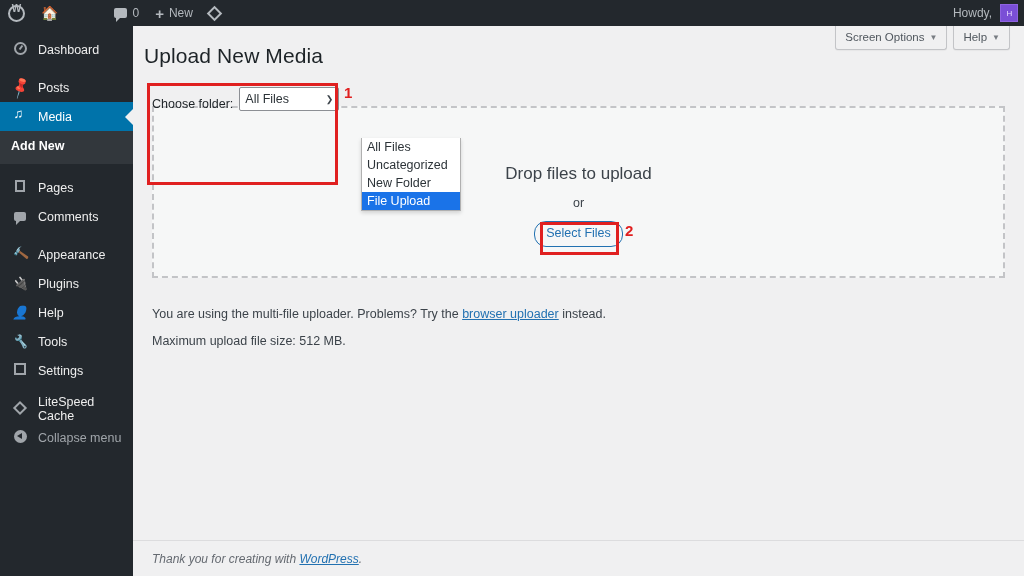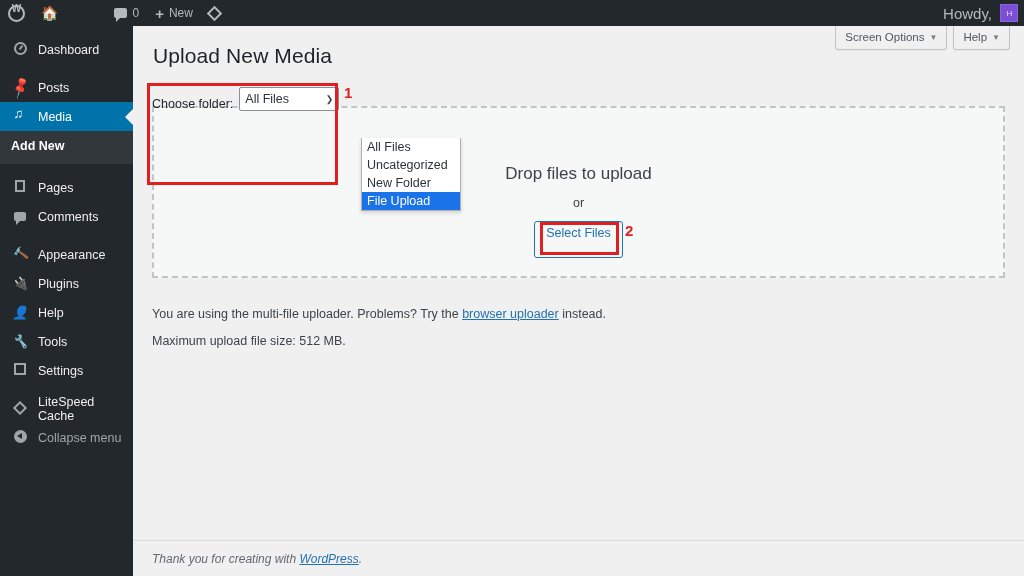--- a/index.html
+++ b/index.html
@@ -15,21 +15,21 @@
   #adminbar {
     position: absolute; top: 0; left: 0; width: 1024px; height: 26px;
     background: #23282d; color: #b4b9be; font-size: 12px;
     display: flex; align-items: center; z-index: 40;
   }
   .ab-item {
     display: flex; align-items: center; gap: 5px;
     height: 26px; padding: 0 8px; color: #b4b9be; white-space: nowrap;
   }
   .ab-right { margin-left: auto; display: flex; align-items: center; height: 26px; }
-  .ab-howdy { padding: 0 8px; font-size: 15px; color: #b4b9be; }
+  .ab-howdy { padding: 0 8px; font-size: 12px; color: #b4b9be; }
   .avatar {
     width: 18px; height: 18px; margin-right: 6px;
     background: #7a4fd6; border: 1px solid #8e63e0;
     display: flex; align-items: center; justify-content: center;
     font-size: 8px; color: #e8dcff; letter-spacing: -1px;
   }
   .ic { display: inline-block; line-height: 1; }
   .wp-logo-ic { width: 17px; height: 17px; border: 2px solid #b4b9be; border-radius: 50%;
     position: relative; }
   .wp-logo-ic:before { content: "W"; position: absolute; left: 0; right: 0; top: -3px;
@@ -114,21 +114,21 @@
   .meta-btn {
     background: #f0f0f1; border: 1px solid #c3c4c7; border-top: none;
     border-radius: 0 0 3px 3px;
     padding: 5px 9px 6px 9px; font-size: 11.5px; color: #50575e;
     display: flex; align-items: center; gap: 5px;
     box-shadow: 0 1px 1px rgba(0,0,0,.04);
   }
   .caret { font-size: 8px; color: #787c82; }
 
   .page-title {
-    position: absolute; left: 20px; top: 18px;
+    position: absolute; left: 11px; top: 18px;
     font-size: 21px; font-weight: normal; color: #1d2327; letter-spacing: .1px;
   }
 
   
   .folder-row {
     position: absolute; left: 19px; top: 61px;
     display: flex; align-items: flex-end; gap: 6px; z-index: 22;
   }
   .folder-label { font-size: 12.5px; color: #1d2327; }
   .select-box {
@@ -156,22 +156,22 @@
     position: absolute; left: 19px; top: 80px; width: 853px; height: 172px;
     border: 2px dashed #c3c4c7; background: #f6f7f7;
   }
   .dz-inner {
     position: absolute; left: 0; right: 0; top: 56px; text-align: center;
   }
   .dz-title { font-size: 17px; color: #3c434a; font-weight: normal; }
   .dz-or { font-size: 12.5px; color: #3c434a; margin-top: 12px; }
   .select-files-btn {
     display: inline-block; margin-top: 11px;
-    background: #f6f7f7; border: 1px solid #2271b1; border-radius: 3px;
-    color: #2271b1; font-size: 12.5px; padding: 4px 11px 17px 11px;
+    background: #f6f7f7; border: 1px solid #2271b1; border-radius: 12px;
+    color: #2271b1; font-size: 12.5px; padding: 4px 11px 6px 11px;
   }
 
   .note {
     position: absolute; left: 19px; font-size: 12.5px; color: #3c434a; text-align: right;
   }
   .note a { color: #2271b1; }
   #note1 { top: 281px; }
   #note2 { top: 308px; }
 
   

